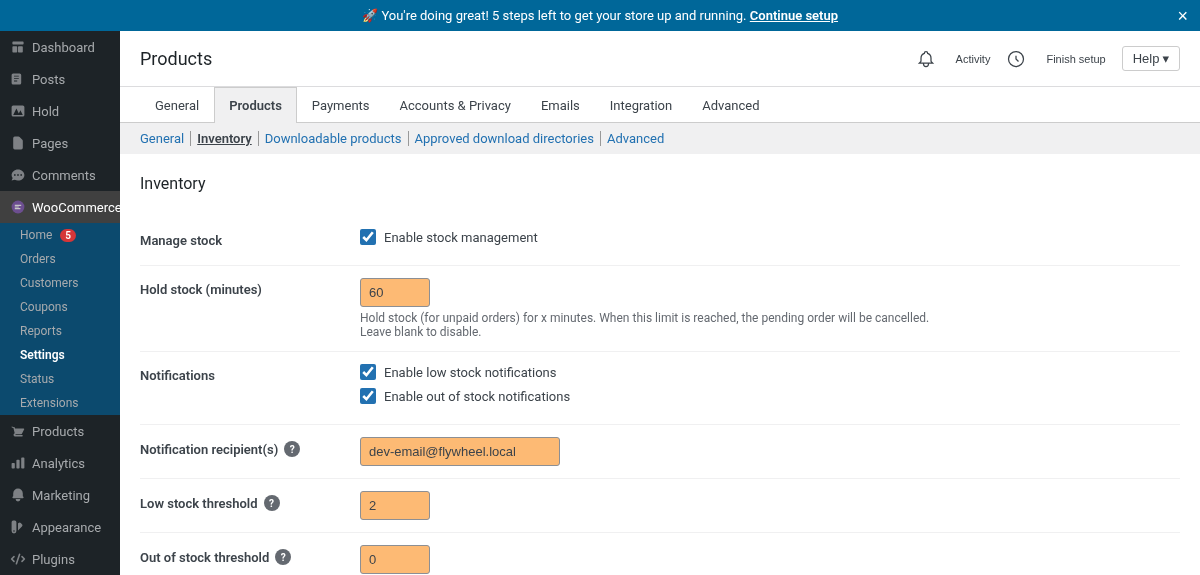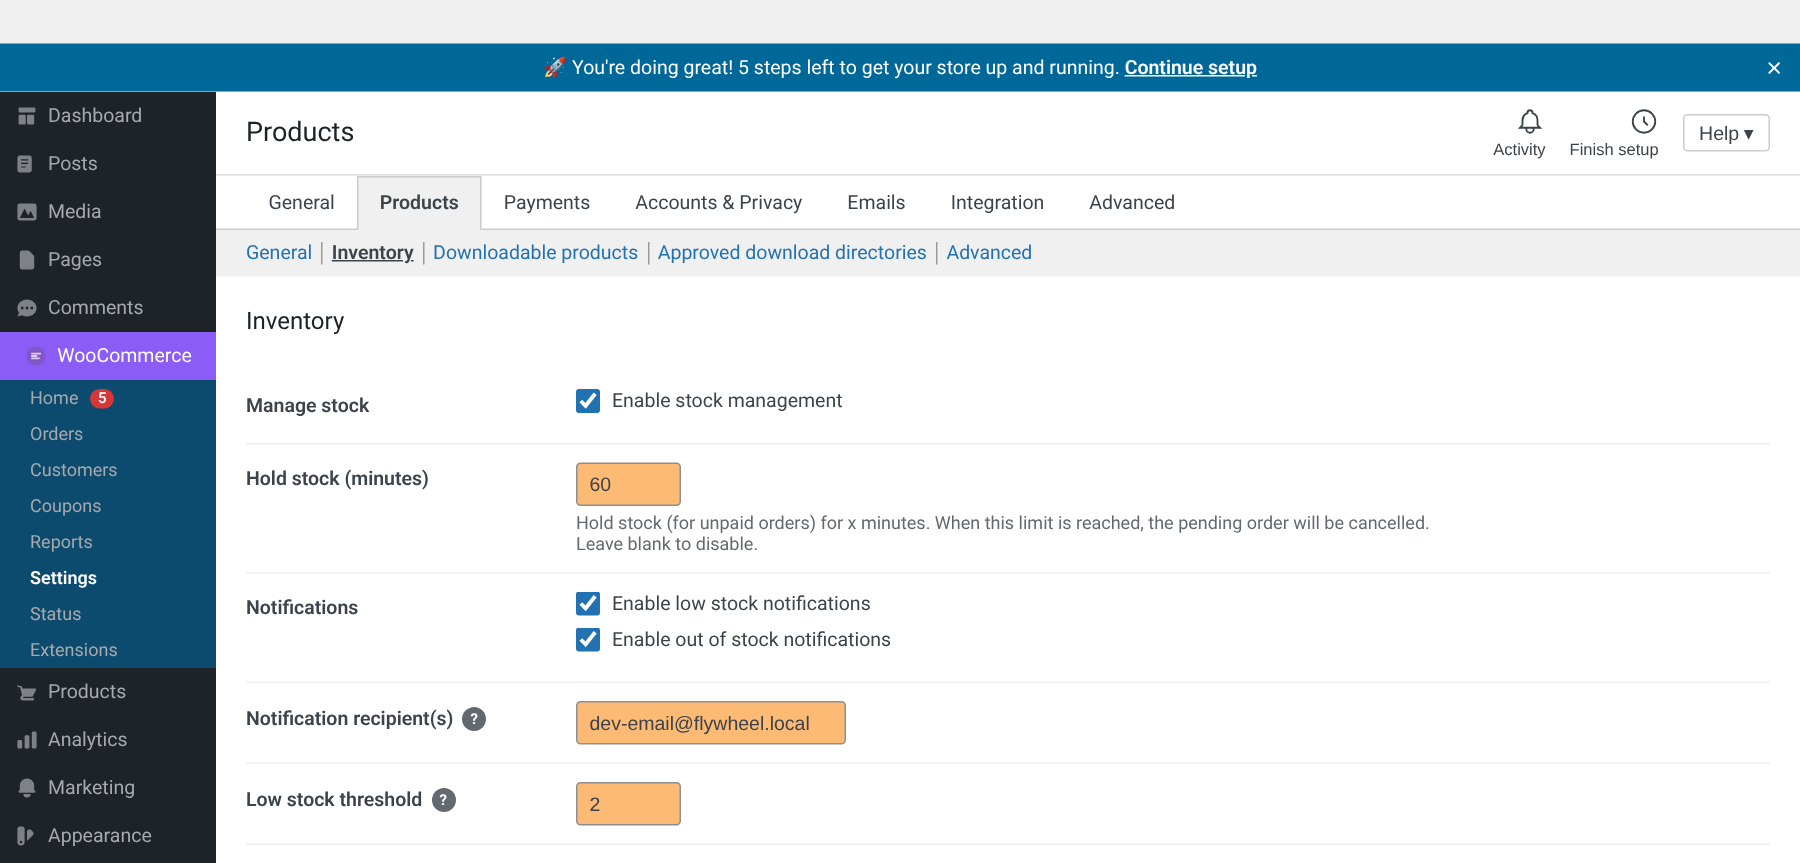--- a/index.html
+++ b/index.html
@@ -7,53 +7,52 @@
 
     
     .top-banner {
       background: #006799;
       color: #fff;
       text-align: center;
       padding: 8px 40px;
       font-size: 13px;
       position: relative;
       flex-shrink: 0;
-      margin-top: 29px;
     }
     .top-banner a { color: #fff; font-weight: 600; text-decoration: underline; cursor: pointer; }
     .top-banner .close-btn {
       position: absolute; right: 12px; top: 50%; transform: translateY(-50%);
       background: none; border: none; color: #fff; font-size: 18px; cursor: pointer; line-height: 1;
     }
 
     
     .main-layout { display: flex; flex: 1; overflow: hidden; }
 
     
     .sidebar {
-      width: 144px;
+      width: 120px;
       background: #1d2327;
       color: #a7aaad;
       flex-shrink: 0;
       overflow-y: auto;
       display: flex;
       flex-direction: column;
     }
     .sidebar-item {
       display: flex;
       align-items: center;
       gap: 6px;
       padding: 8px 10px;
       cursor: pointer;
       font-size: 13px;
       color: #a7aaad;
       text-decoration: none;
     }
     .sidebar-item.active { background: #2271b1; color: #fff; }
-    .sidebar-item.active-parent { background: #8b5cf6; color: #fff; justify-content: center; }
+    .sidebar-item.active-parent { background: #404040; color: #fff; }
     .sidebar-icon { width: 16px; height: 16px; flex-shrink: 0; opacity: 0.7; }
 
     .sidebar-badge {
       background: #d63638; color: #fff; border-radius: 9px; font-size: 10px;
       padding: 1px 5px; margin-left: 2px; font-weight: 600;
     }
 
     .sidebar-sub { background: #0c4a6e; }
     .sidebar-sub .sidebar-item {
       padding: 5px 10px 5px 20px;
@@ -71,21 +70,21 @@
       display: flex;
       align-items: center;
       justify-content: space-between;
       padding: 0 20px;
       height: 56px;
       flex-shrink: 0;
     }
     .top-bar-title { font-size: 18px; font-weight: 400; color: #1d2327; }
     .top-bar-actions { display: flex; align-items: center; gap: 16px; }
     .top-bar-btn {
-      display: flex; flex-direction: column; align-items: flex-end; gap: 3px;
+      display: flex; flex-direction: row; align-items: center; gap: 20px;
       background: none; border: none; cursor: pointer; color: #3c434a; font-size: 11px;
     }
     .top-bar-btn svg { width: 20px; height: 20px; }
     .help-btn {
       display: flex; align-items: center; gap: 3px;
       background: none; border: 1px solid #ccc; border-radius: 3px;
       padding: 4px 10px; cursor: pointer; font-size: 13px; color: #3c434a;
     }
 
     
@@ -174,21 +173,21 @@
 
     .text-input {
       border: 1px solid #8c8f94;
       border-radius: 3px;
       padding: 6px 8px;
       font-size: 13px;
       color: #3c434a;
       background: #fdba74;
     }
     .input-small { width: 70px; }
-    .input-medium { width: 180px; }
+    .input-medium { width: 200px; }
 
     .th-with-help { display: flex; align-items: center; gap: 6px; }
     .help-icon {
       width: 16px; height: 16px; border-radius: 50%; background: #646970;
       color: #fff; font-size: 10px; display: inline-flex; align-items: center; justify-content: center;
       cursor: help; flex-shrink: 0; font-weight: 700;
     }
   </style>
 </head>
 <body>
@@ -212,21 +211,21 @@
     <div class="sidebar-item">
       <svg class="sidebar-icon" viewBox="0 0 20 20" fill="currentColor">
           <path fill-rule="evenodd" d="M2 5a2 2 0 012-2h8a2 2 0 012 2v10a2 2 0 01-2 2H4a2 2 0 01-2-2V5zm3 1h6v1H5V6zm6 3H5v1h6V9zm-6 3h4v1H5v-1z" clip-rule="evenodd"></path>
         </svg>
       <span>Posts</span>
     </div>
     <div class="sidebar-item">
       <svg class="sidebar-icon" viewBox="0 0 20 20" fill="currentColor">
           <path fill-rule="evenodd" d="M4 3a2 2 0 00-2 2v10a2 2 0 002 2h12a2 2 0 002-2V5a2 2 0 00-2-2H4zm12 12H4l4-8 3 6 2-4 3 6z" clip-rule="evenodd"></path>
         </svg>
-      <span>Media</span>
+      <span>Hold</span>
     </div>
     <div class="sidebar-item">
       <svg class="sidebar-icon" viewBox="0 0 20 20" fill="currentColor">
           <path fill-rule="evenodd" d="M4 4a2 2 0 012-2h4.586A2 2 0 0112 2.586L15.414 6A2 2 0 0116 7.414V16a2 2 0 01-2 2H6a2 2 0 01-2-2V4z" clip-rule="evenodd"></path>
         </svg>
       <span>Pages</span>
     </div>
     <div class="sidebar-item">
       <svg class="sidebar-icon" viewBox="0 0 20 20" fill="currentColor">
           <path fill-rule="evenodd" d="M18 10c0 3.866-3.582 7-8 7a8.841 8.841 0 01-4.083-.98L2 17l1.338-3.123C2.493 12.767 2 11.434 2 10c0-3.866 3.582-7 8-7s8 3.134 8 7zM7 9H5v2h2V9zm8 0h-2v2h2V9zM9 9h2v2H9V9z" clip-rule="evenodd"></path>

